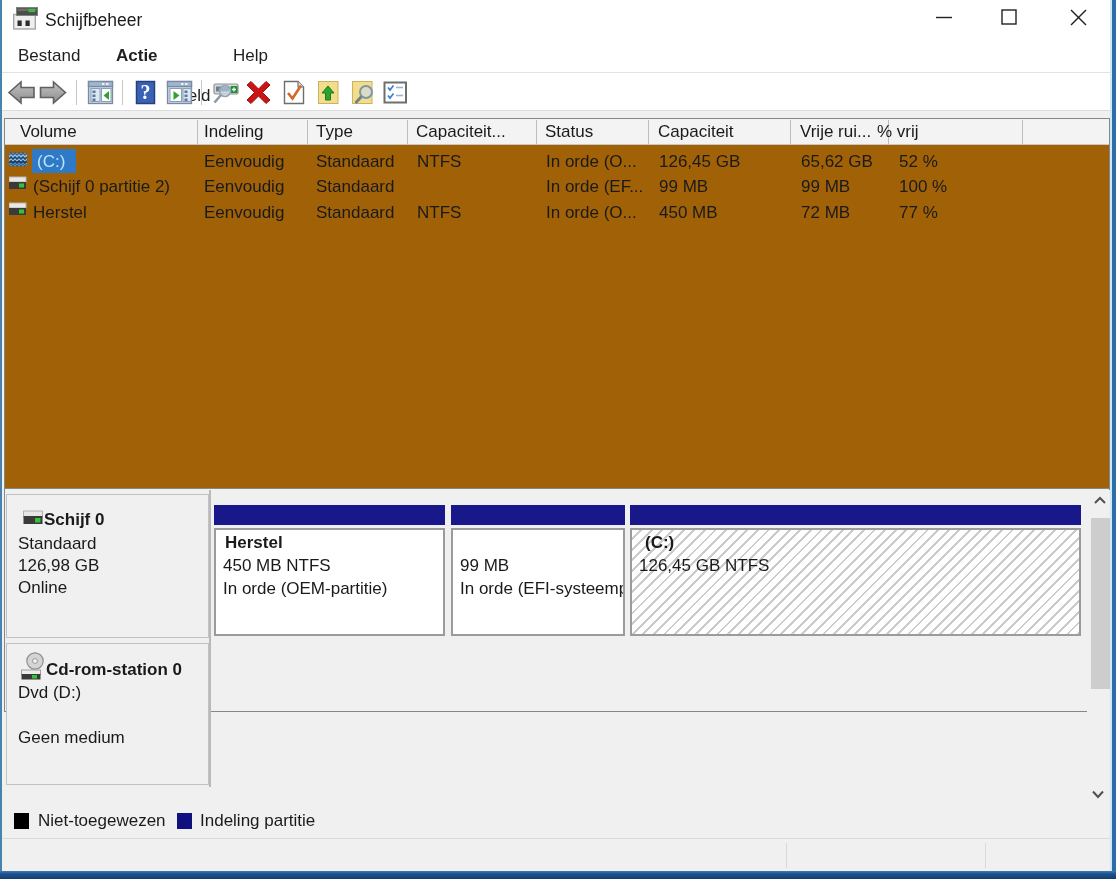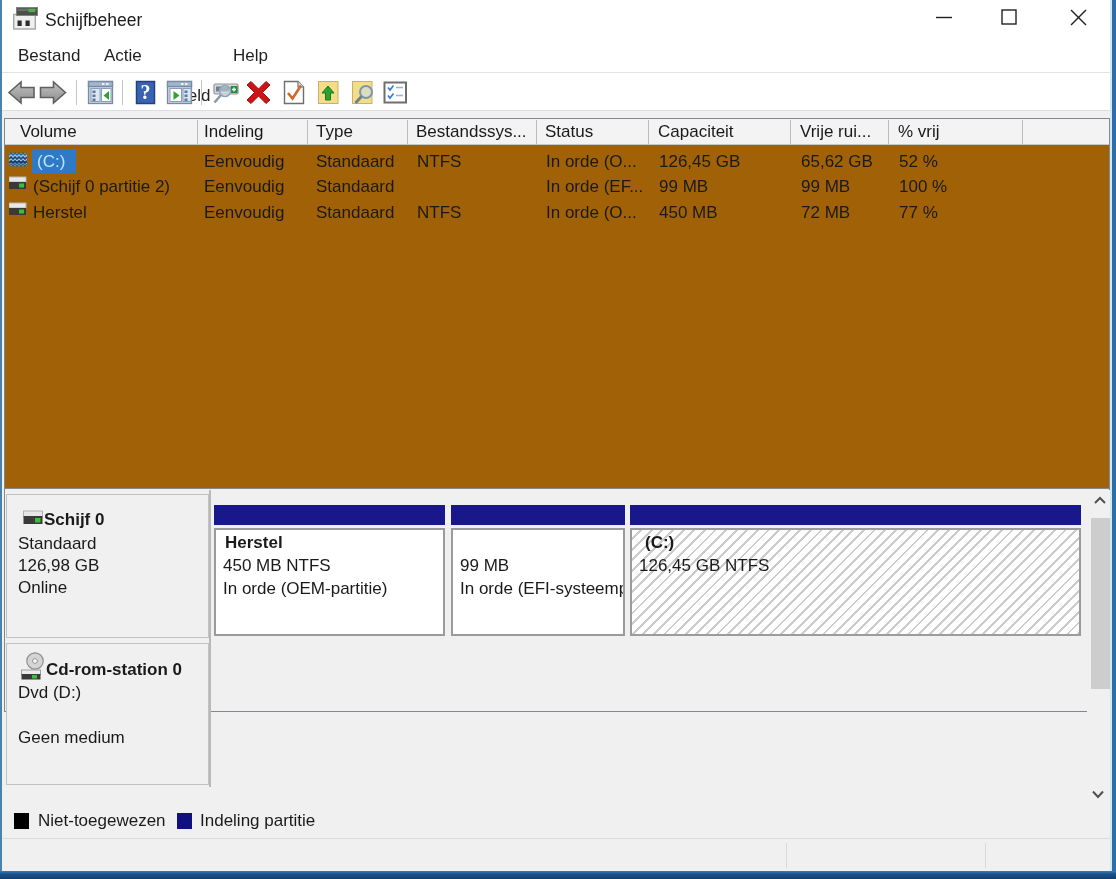--- a/index.html
+++ b/index.html
@@ -63,21 +63,21 @@
 </svg>
 <div class="abs" id="title">Schijfbeheer</div>
 <svg class="abs" style="left:930px;top:8px" width="170" height="20" viewBox="0 0 170 20">
   <line x1="6" y1="9.5" x2="22" y2="9.5" stroke="#222" stroke-width="1.4"></line>
   <rect x="72" y="2" width="14" height="14" fill="none" stroke="#222" stroke-width="1.4"></rect>
   <line x1="141" y1="2" x2="156" y2="17" stroke="#222" stroke-width="1.4"></line>
   <line x1="156" y1="2" x2="141" y2="17" stroke="#222" stroke-width="1.4"></line>
 </svg>
 
 <div class="abs menu" style="left:18px;">Bestand</div>
-<div class="abs menu" style="left:104px;">Actie</div>
+<div class="abs menu" style="left:116px;font-weight:bold;">Actie</div>
 <div class="abs menu" style="left:167px;margin-top:40px;">Beeld</div>
 <div class="abs menu" style="left:233px;">Help</div>
 
 <div class="abs" id="tbtop"></div>
 <div class="abs" id="tbbot"></div>
 <div class="abs" id="belowtb"></div>
 <div class="abs tsep" style="left:76px;"></div>
 <div class="abs tsep" style="left:122px;"></div>
 <div class="abs tsep" style="left:201px;"></div>
 <svg class="abs" style="left:0;top:78px;" width="420" height="30" viewBox="0 0 420 30">
@@ -168,25 +168,25 @@
   <div class="abs hsep" style="left:302px;"></div>
   <div class="abs hsep" style="left:402px;"></div>
   <div class="abs hsep" style="left:531px;"></div>
   <div class="abs hsep" style="left:643px;"></div>
   <div class="abs hsep" style="left:785px;"></div>
   <div class="abs hsep" style="left:883px;"></div>
   <div class="abs hsep" style="left:1017px;"></div>
   <div class="abs htxt" style="left:15px;">Volume</div>
   <div class="abs htxt" style="left:199px;">Indeling</div>
   <div class="abs htxt" style="left:311px;">Type</div>
-  <div class="abs htxt" style="left:411px;">Bestandssys...</div>
+  <div class="abs htxt" style="left:411px;">Capaciteit...</div>
   <div class="abs htxt" style="left:540px;">Status</div>
   <div class="abs htxt" style="left:653px;">Capaciteit</div>
   <div class="abs htxt" style="left:795px;">Vrije rui...</div>
-  <div class="abs htxt" style="left:893px;">% vrij</div>
+  <div class="abs htxt" style="left:872px;">% vrij</div>
 
   <svg class="abs" style="left:4px;top:33px;" width="18" height="15" viewBox="0 0 18 15">
     <rect x="0" y="1" width="18" height="13" fill="#9dc6e4"></rect>
     <path d="M0 3 L2 1 L4 3 L6 1 L8 3 L10 1 L12 3 L14 1 L16 3 L18 1" fill="none" stroke="#2a6294" stroke-width="1.5"></path>
     <path d="M0 7 L2 5 L4 7 L6 5 L8 7 L10 5 L12 7 L14 5 L16 7 L18 5" fill="none" stroke="#1e4a74" stroke-width="1.7"></path>
     <path d="M0 11 L2 9 L4 11 L6 9 L8 11 L10 9 L12 11 L14 9 L16 11 L18 9" fill="none" stroke="#173a60" stroke-width="1.9"></path>
     <path d="M0 14 L2 12 L4 14 L6 12 L8 14 L10 12 L12 14 L14 12 L16 14 L18 12" fill="none" stroke="#2a6294" stroke-width="1.5"></path>
   </svg>
   <div class="abs" style="left:27px;top:30px;width:44px;height:24px;background:#2e7ac6;"></div>
   <div class="abs cell" style="left:32px;top:33px;color:#bfe3fa;">(C:)</div>

